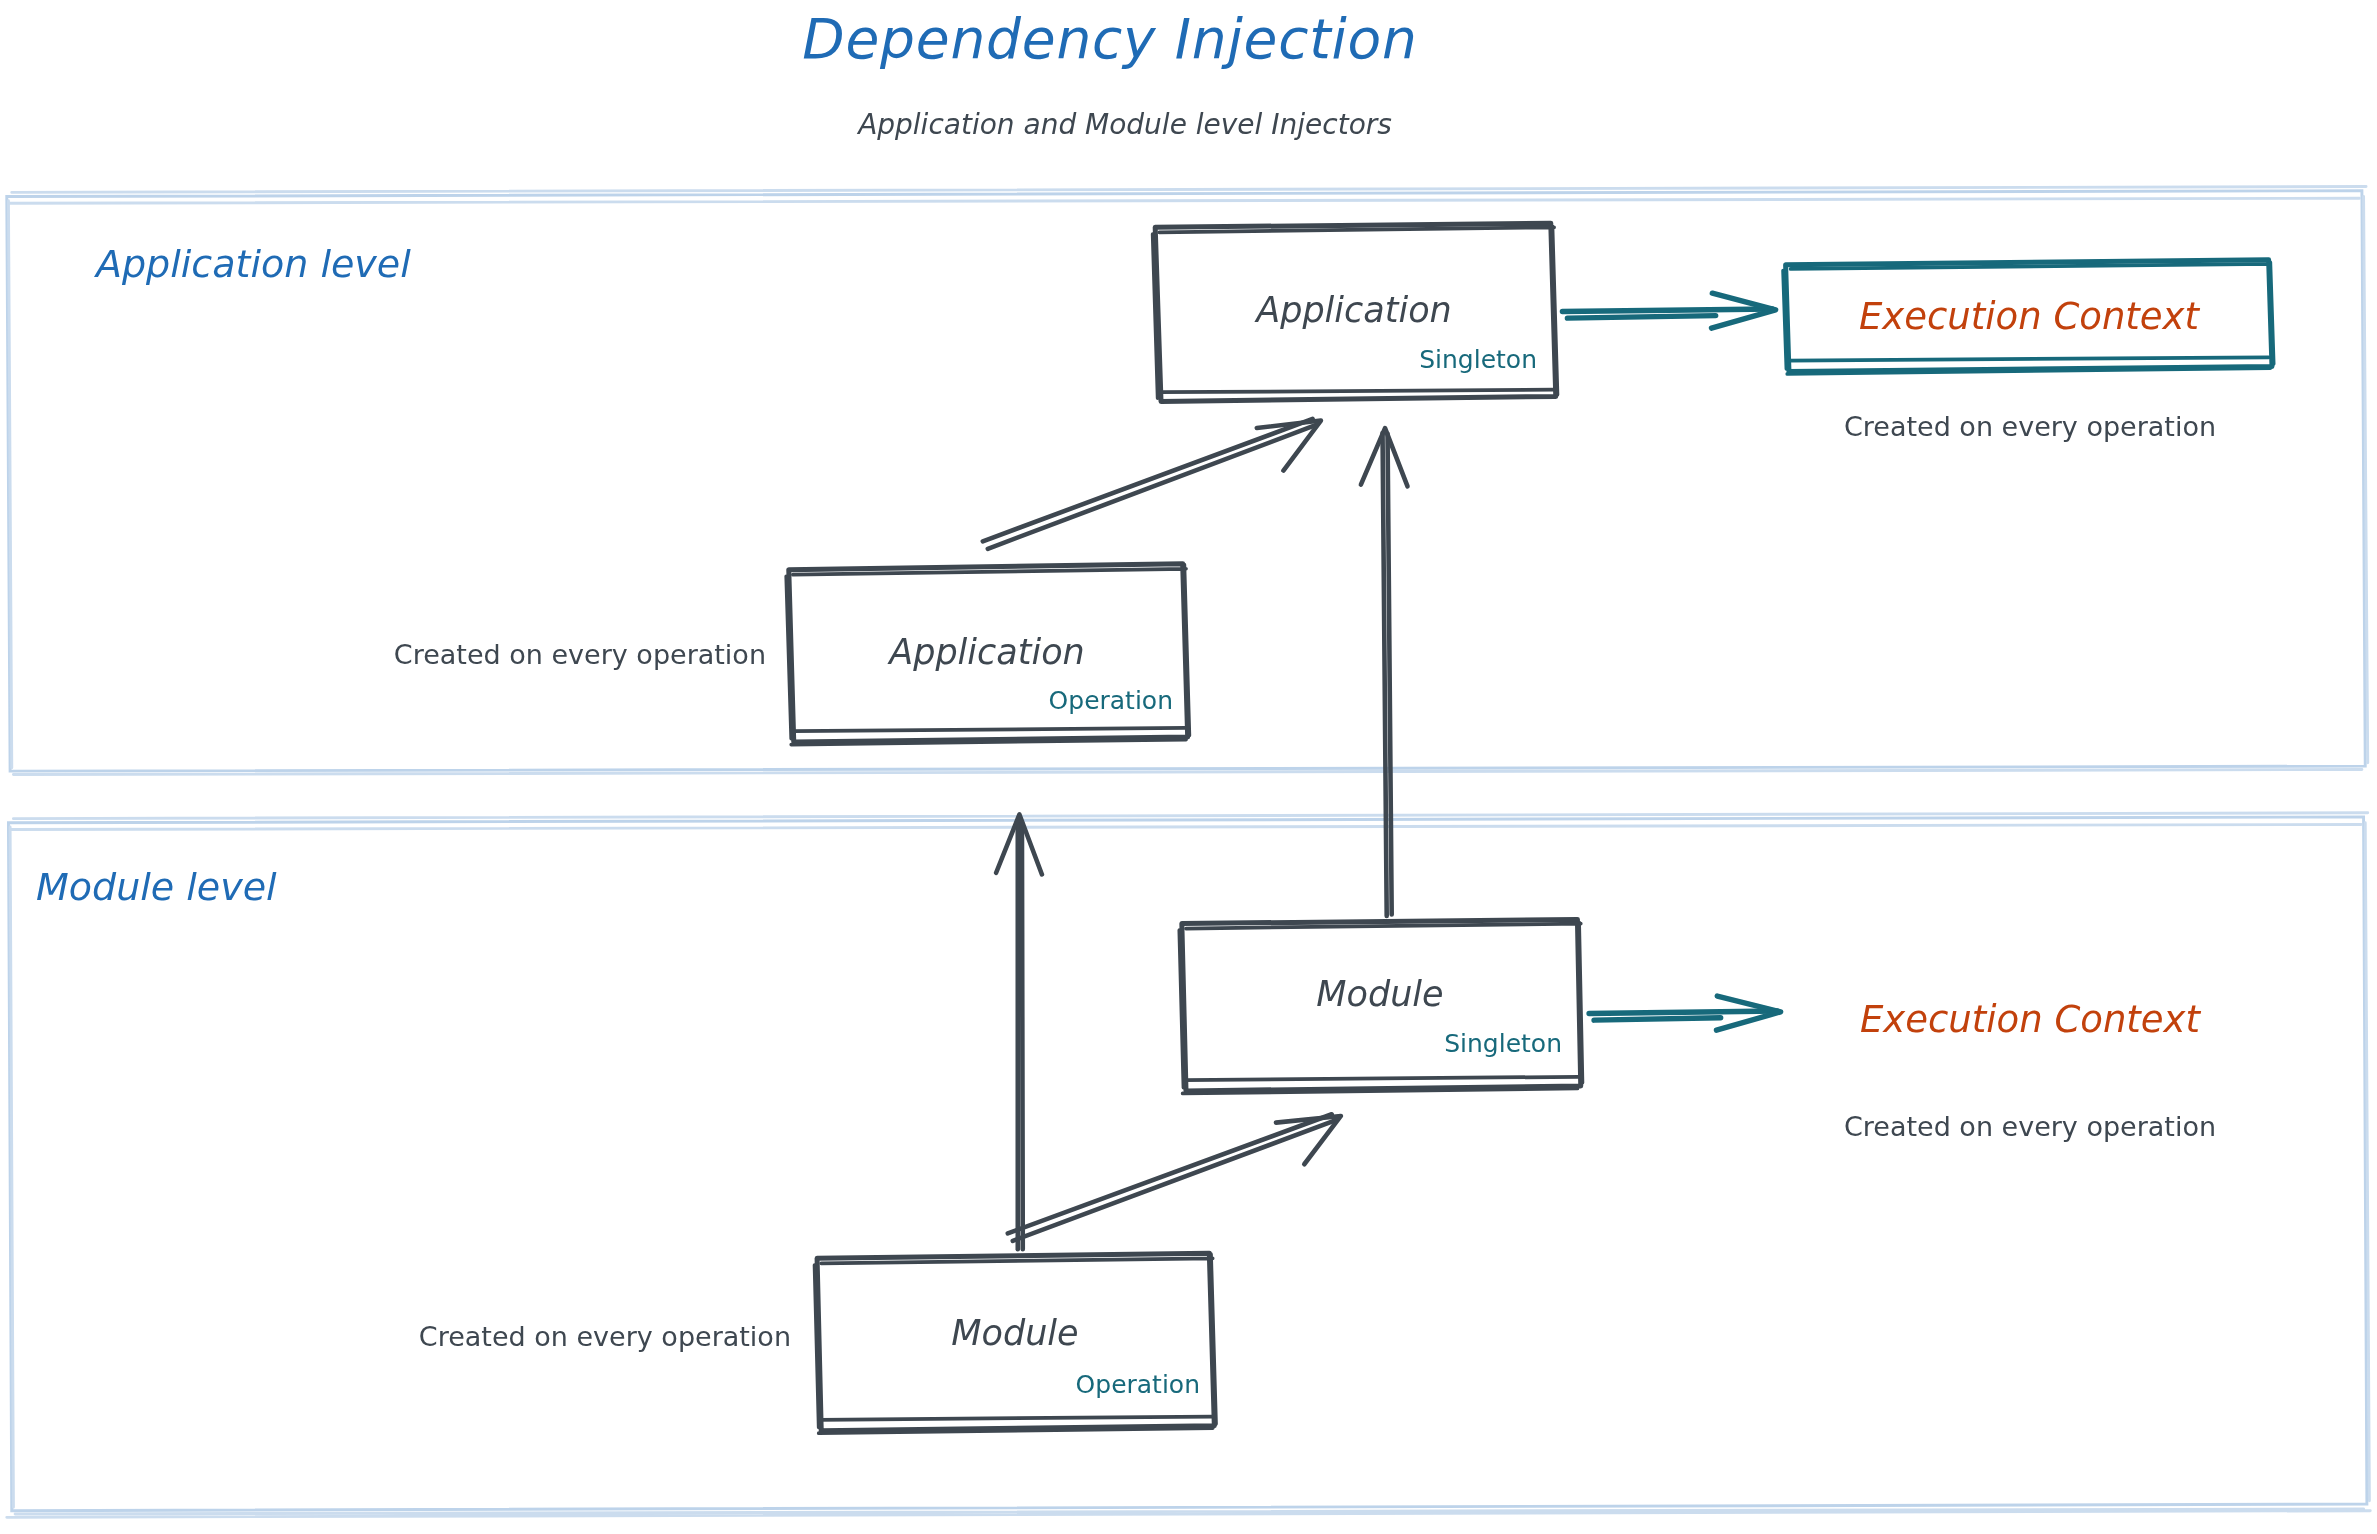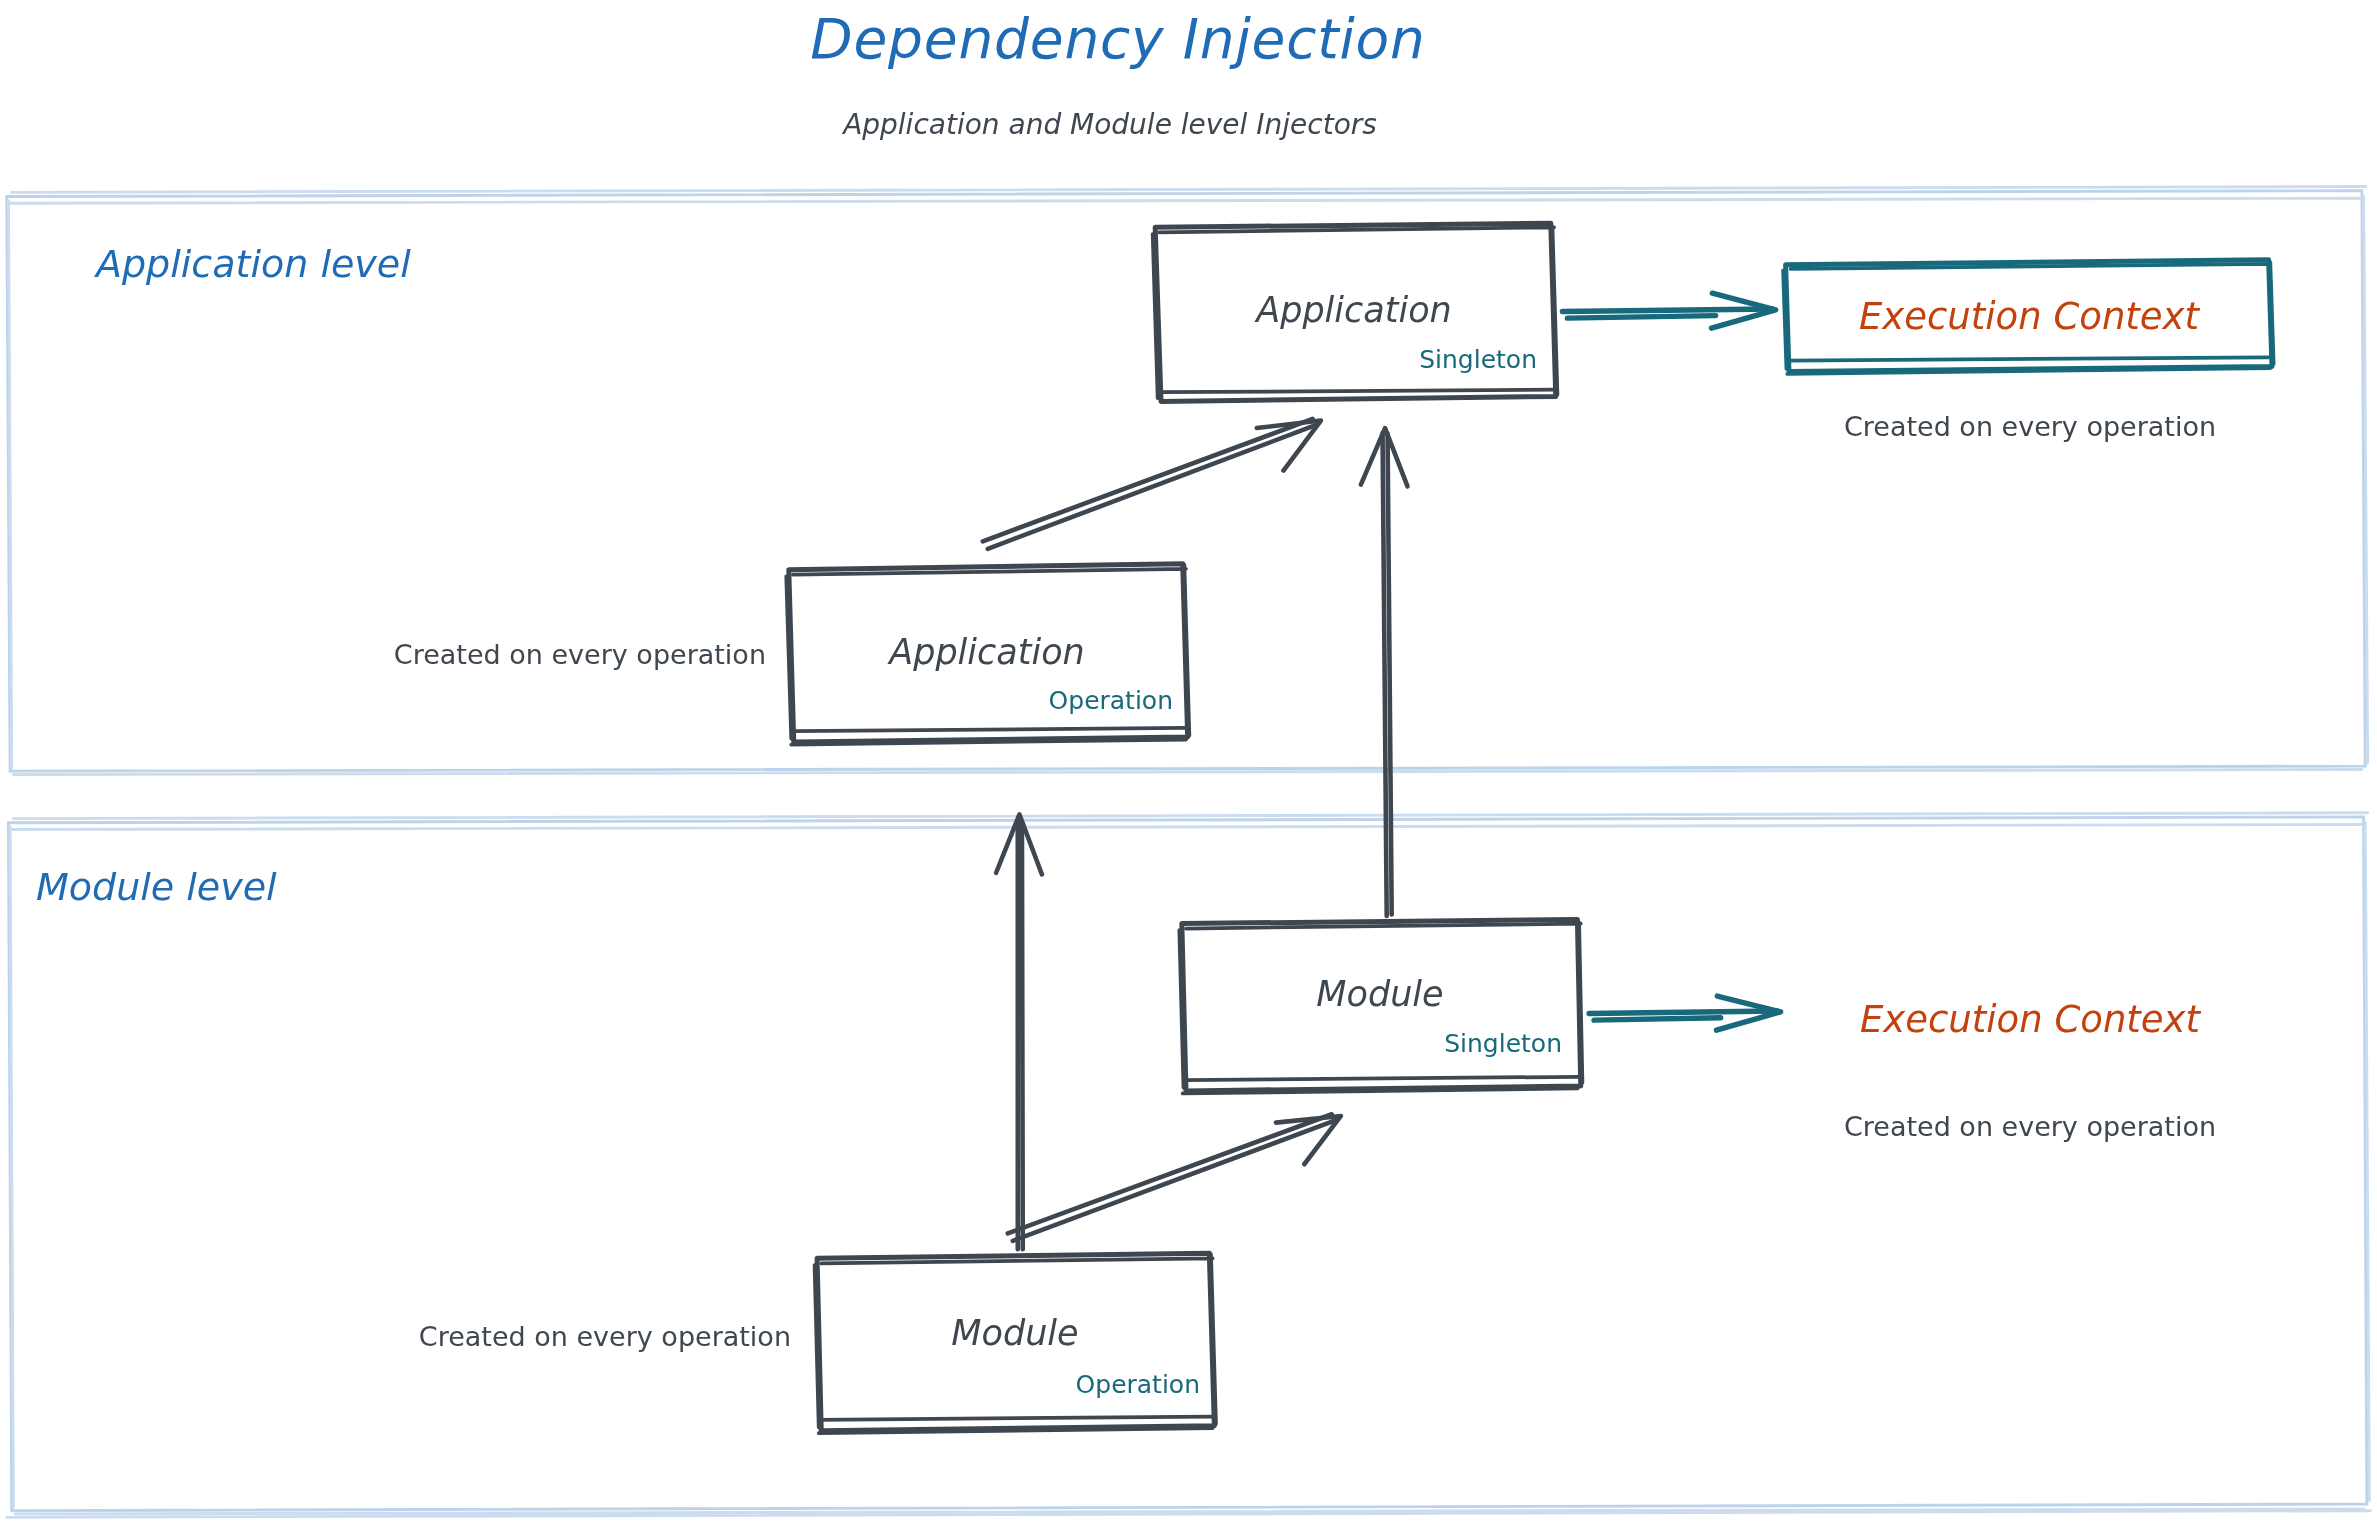--- a/index.html
+++ b/index.html
@@ -35,20 +35,21 @@
     font-size: 55px;
     color: #1F6BB5;
     letter-spacing: 0.8px;
     font-style: italic;
     font-weight: 400;
   }
   .diagram-subtitle {
     font-size: 28px;
     color: #3E4750;
     font-style: italic;
+    margin-left: 15px;
   }
 
   
   .panel-label {
     font-size: 38px;
     color: #1F6BB5;
     font-style: italic;
   }
 
   
@@ -157,21 +158,21 @@
       <path class="ar" d="M1634,582 L1663,514 L1690,584"></path>
     </g>
 
     <g>
       <path class="ar" d="M1222,1500 L1222,986"></path>
       <path class="ar" d="M1228,1500 L1227,988"></path>
       <path class="ar" d="M1196,1048 L1224,978 L1251,1050"></path>
     </g>
   </svg>
 
-  <div class="txt diagram-title center" style="left:1110px; top:11.7px;margin-left:8px;">Dependency Injection</div>
+  <div class="txt diagram-title center" style="left:1110px; top:11.7px;">Dependency Injection</div>
 
   <div class="txt diagram-subtitle center" style="left:1110px; top:111px;">Application and Module level Injectors</div>
 
   <div class="txt panel-label" style="left:52px; top:245px;margin-left:44px;">Application level</div>
 
   <div class="txt panel-label" style="left:36px; top:868px;">Module level</div>
 
   <div class="txt node-title center" style="left:1354px; top:293px;">Application</div>
   <div class="txt node-scope right" style="left:1537px; top:347px;">Singleton</div>
 

